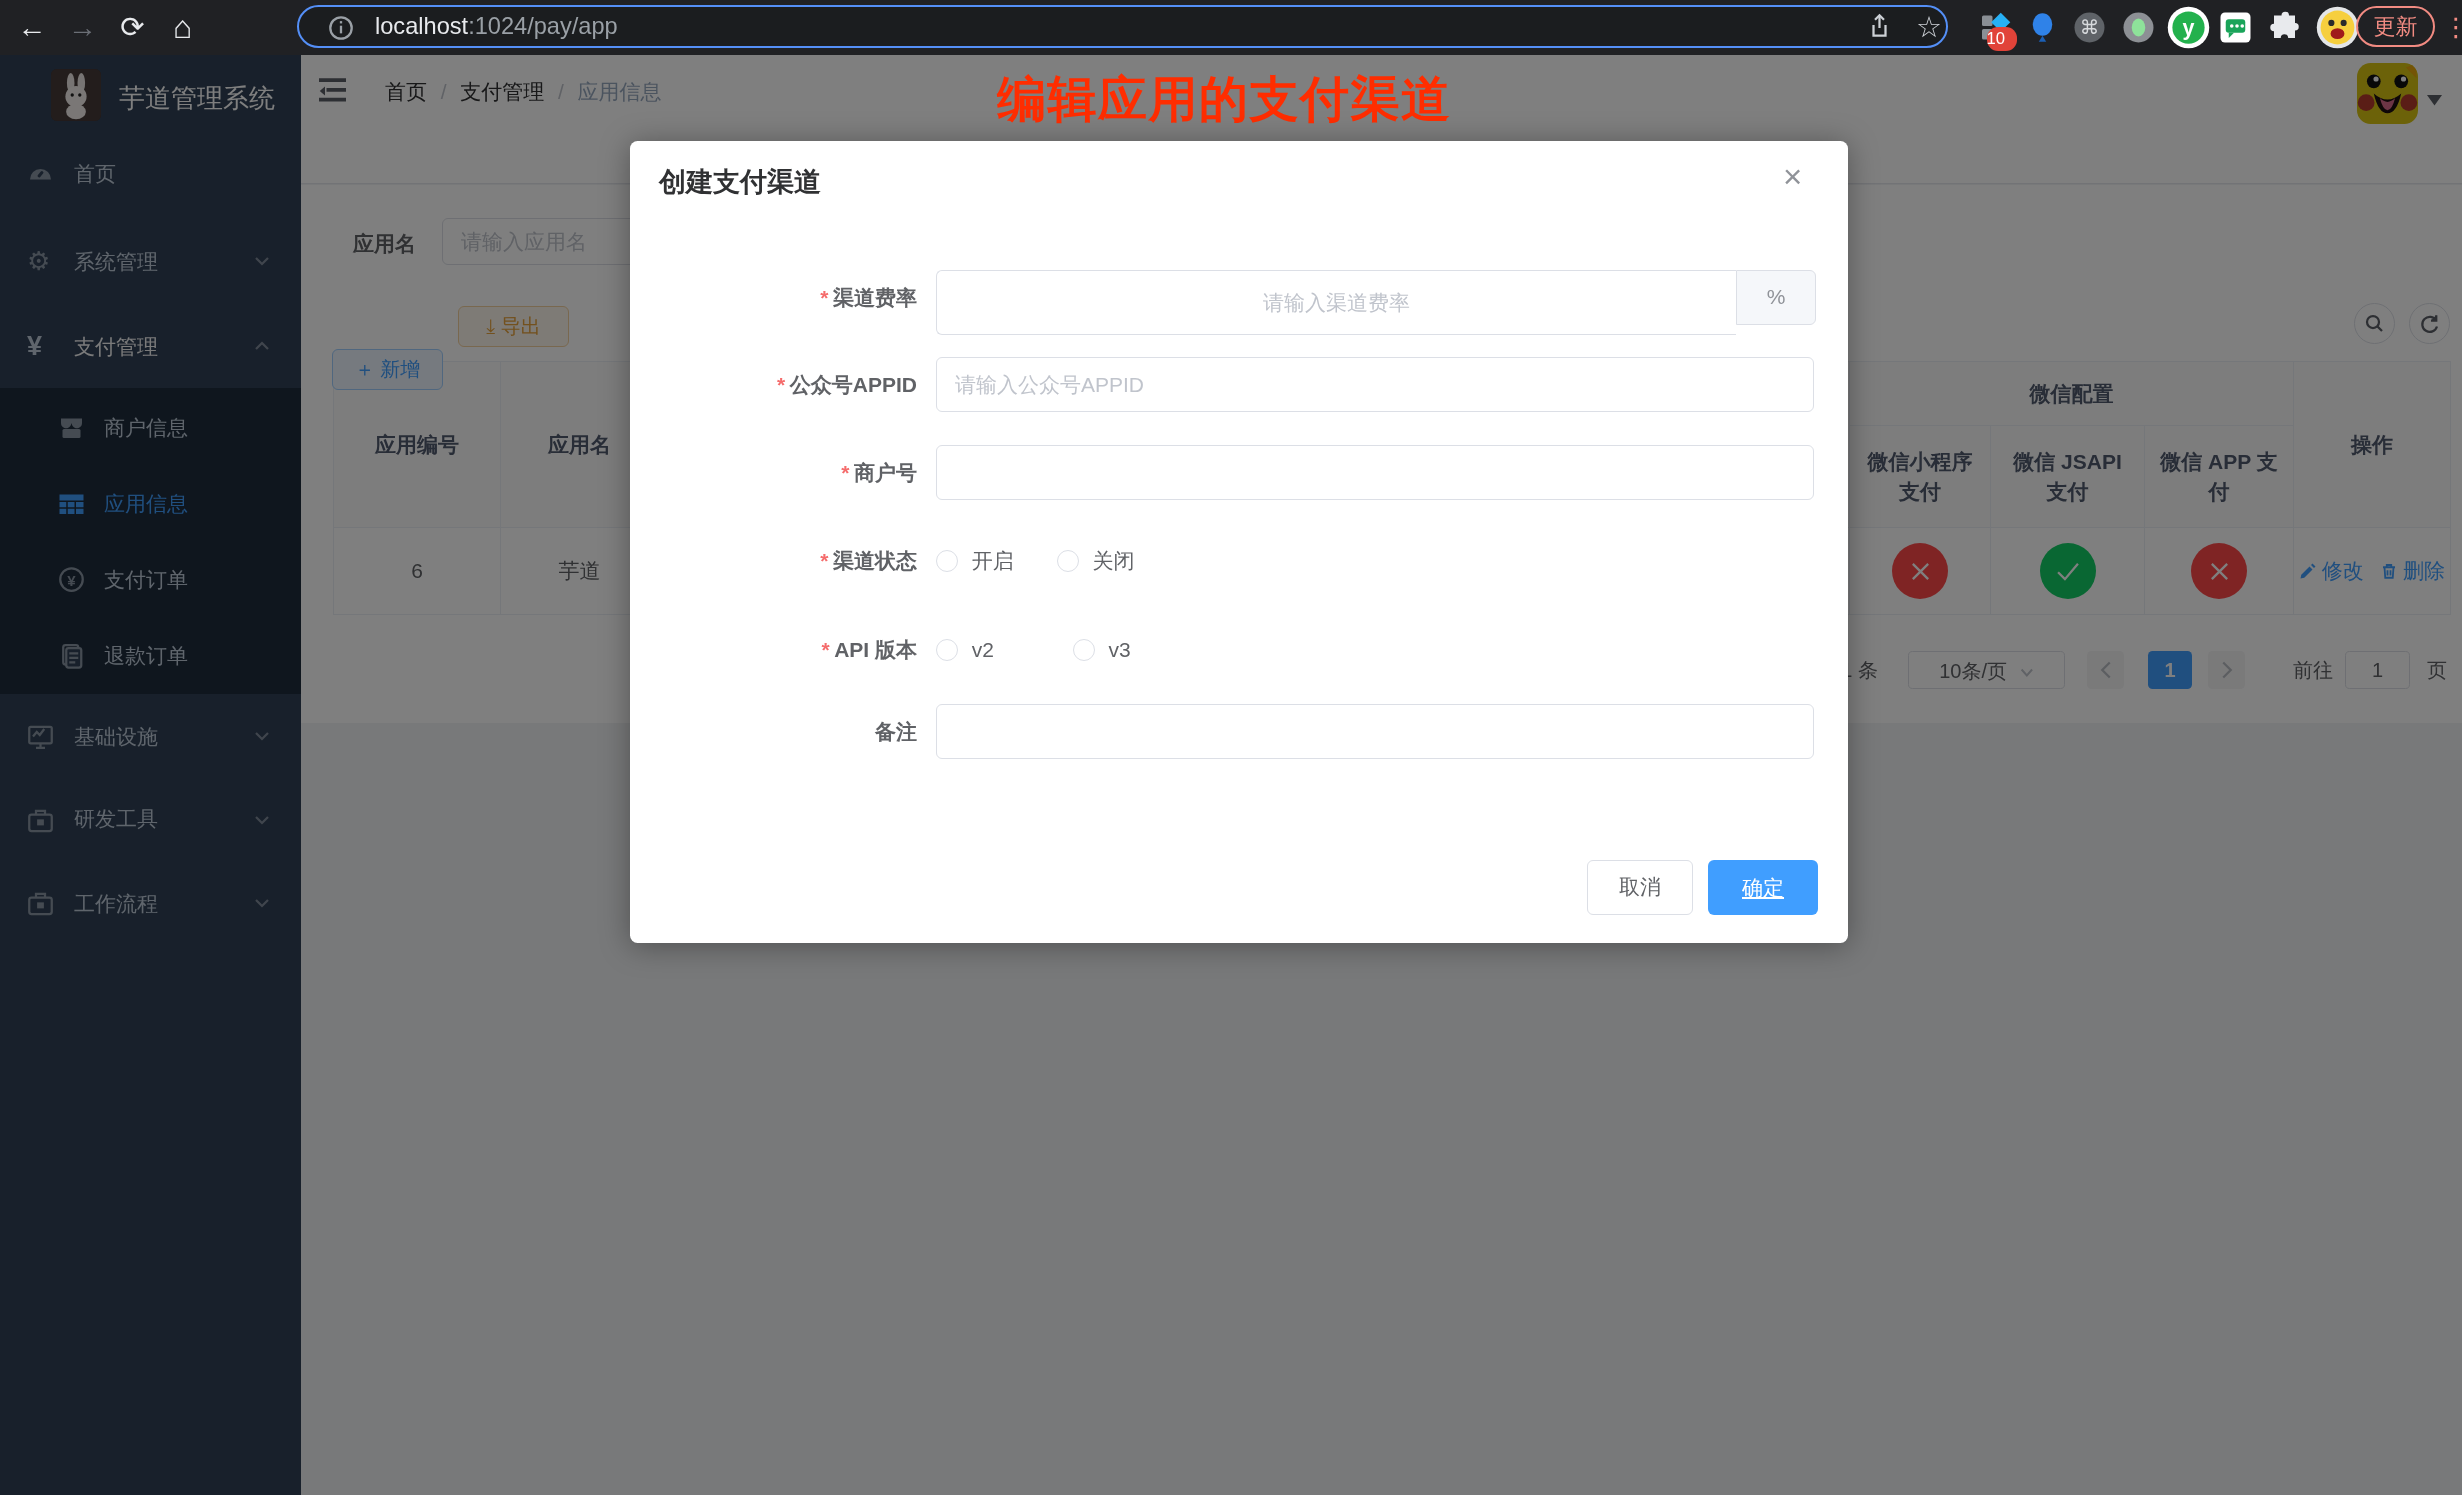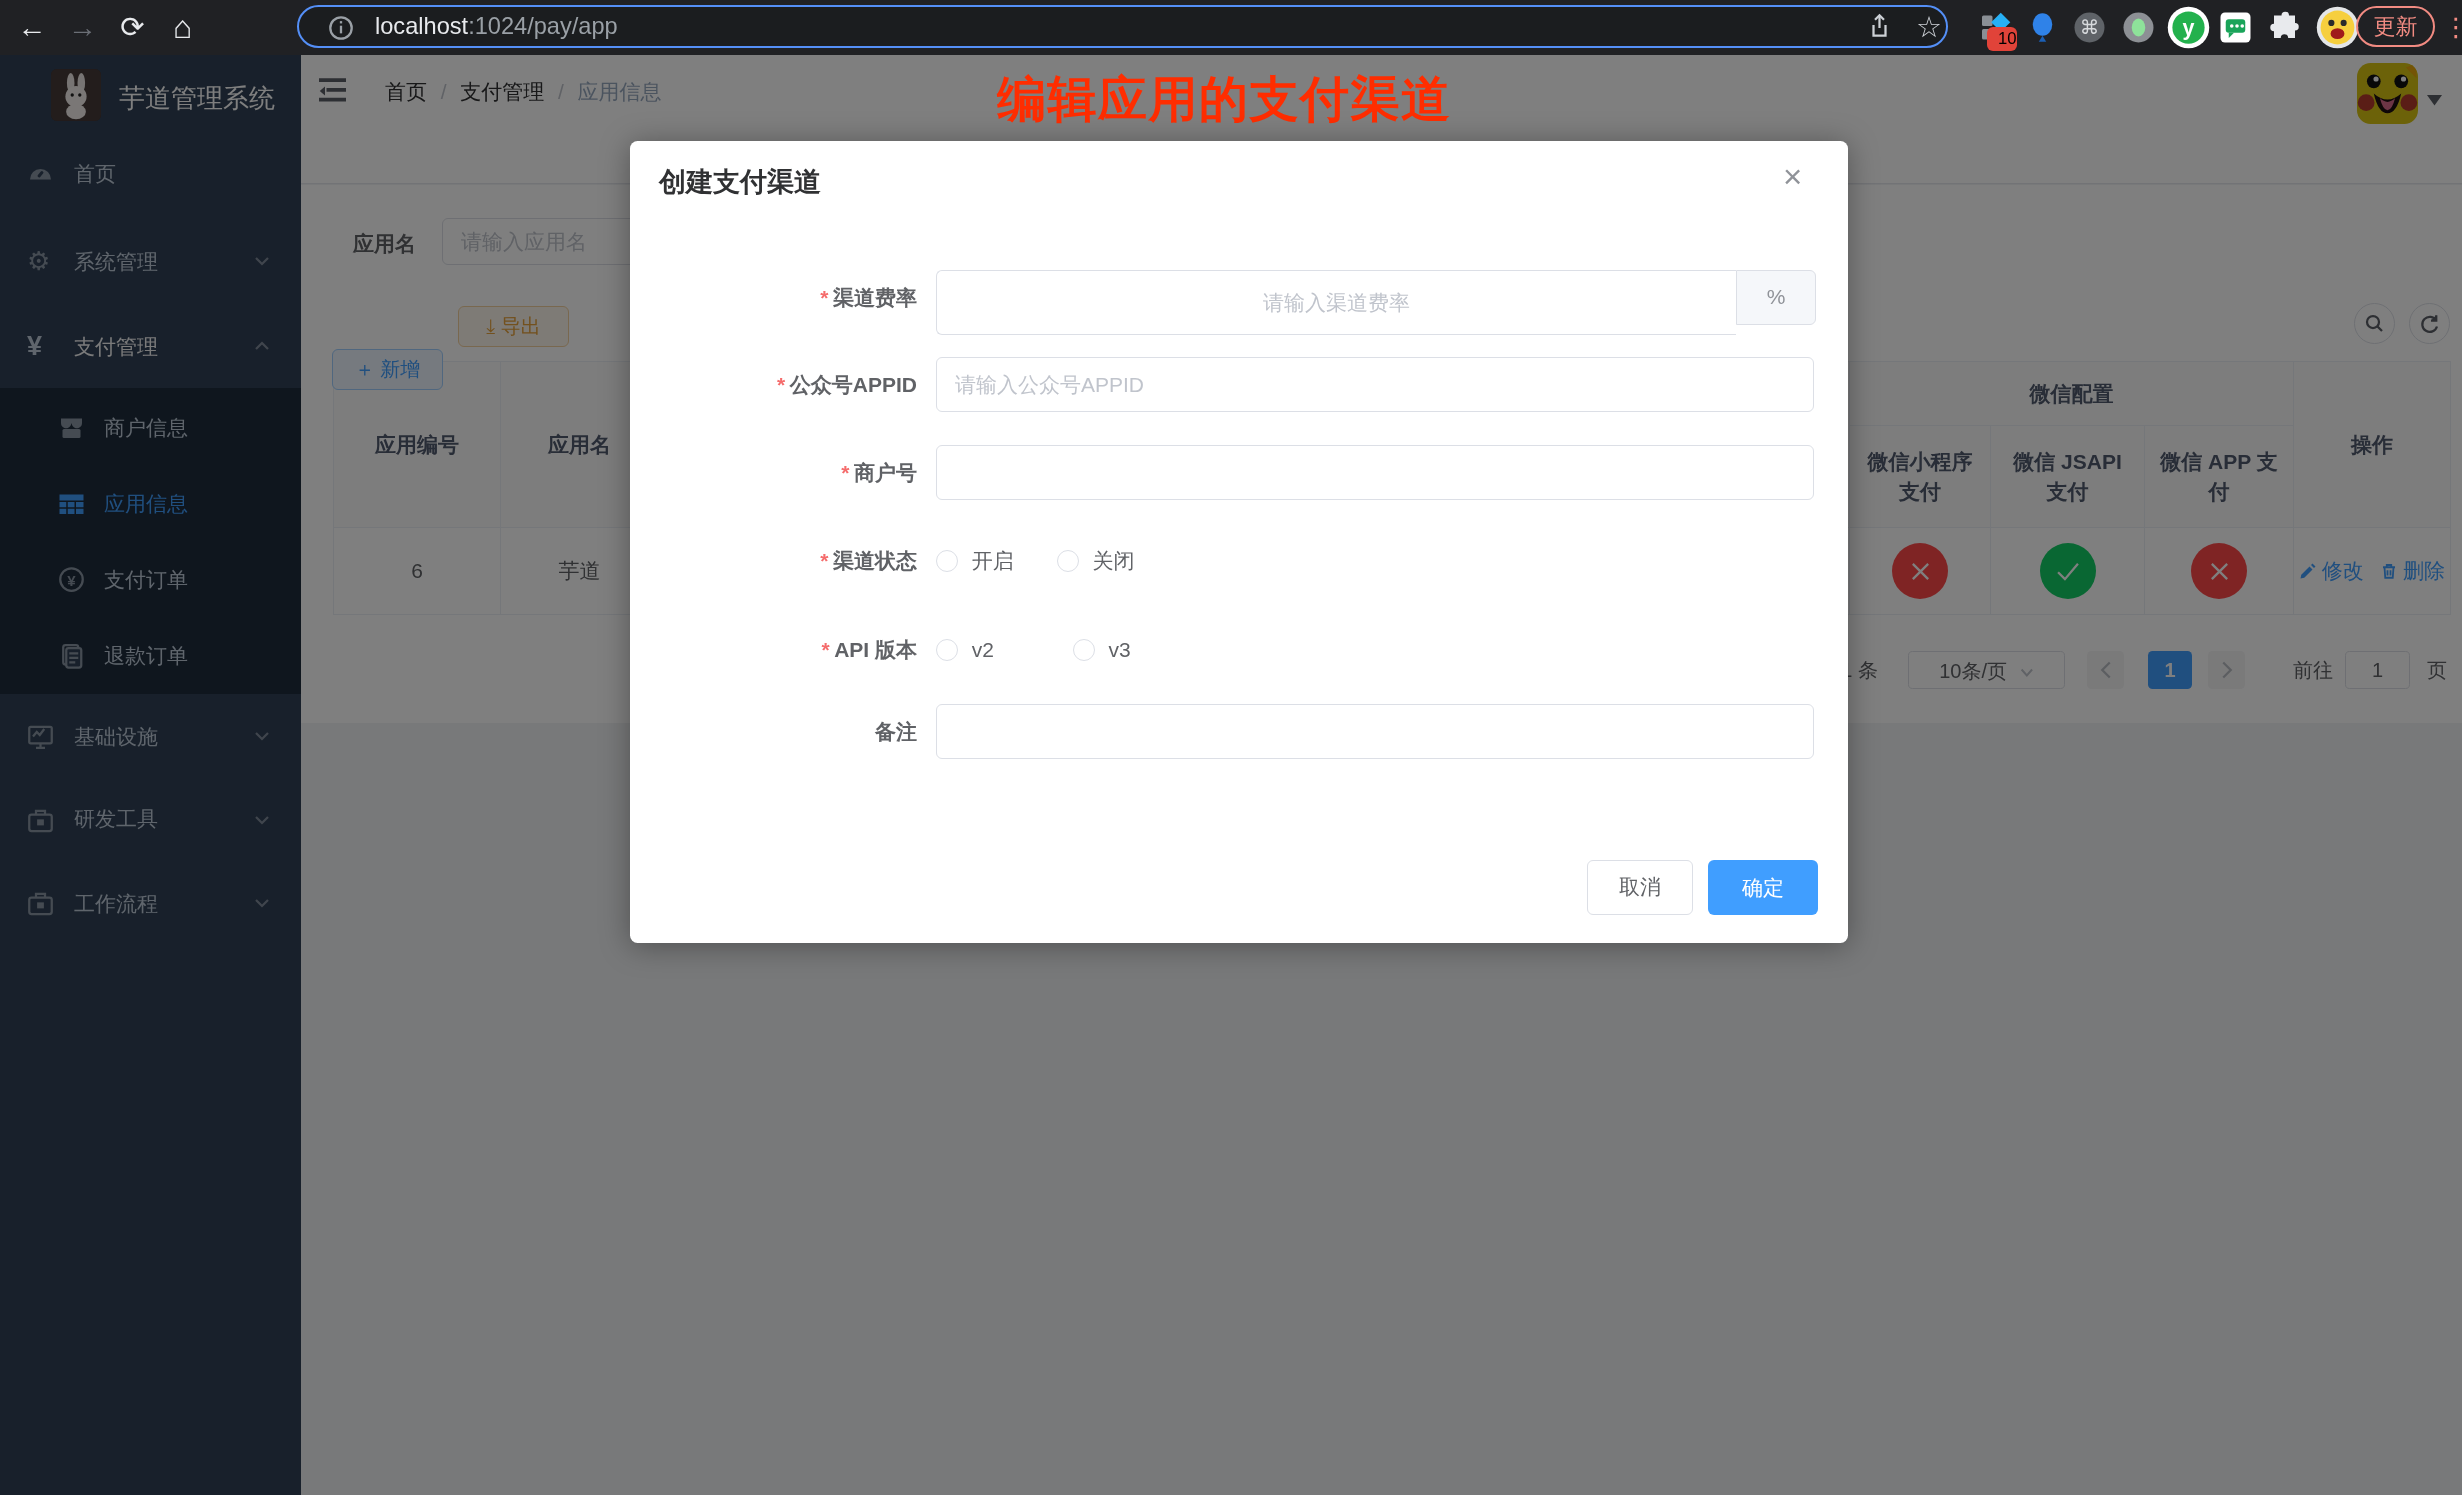--- a/index.html
+++ b/index.html
@@ -89,21 +89,21 @@
       </div>
       <div class="abs" style="left:1617px;top:0;height:43px;line-height:41px;font-size:29px;color:#cdd1d6;">☆</div>
     </div>
 
     <div class="ext-ic" style="left:1979px;">
       <svg width="33" height="33" viewBox="0 0 44 44">
           <rect x="4" y="6" width="14" height="14" rx="2" fill="#8a8f95"></rect>
           <rect x="4" y="24" width="14" height="14" rx="2" fill="#8a8f95"></rect>
           <rect x="20" y="6" width="18" height="18" transform="rotate(45 29 15)" fill="#27b0f5"></rect>
         </svg>
-      <div class="abs" style="left:7.6px;top:16.7px;width:30px;height:24px;background:#e14339;border-radius:6px;color:#000000;font-size:16.7px;text-align:right;line-height:24px;">10</div>
+      <div class="abs" style="left:7.6px;top:16.7px;width:30px;height:24px;background:#e14339;border-radius:11px;color:#ffffff;font-size:16.7px;text-align:left;line-height:24px;">10</div>
     </div>
     <div class="ext-ic" style="left:2026px;">
       <svg width="33" height="33" viewBox="0 0 44 44">
           <ellipse cx="22" cy="18" rx="13" ry="15" fill="#2f82e8"></ellipse>
           <path d="M22 33 l-5 8 h10 z" fill="#1b5fb5"></path>
         </svg>
     </div>
     <div class="ext-ic" style="left:2073px;">
       <svg width="33" height="33" viewBox="0 0 44 44">
           <circle cx="22" cy="22" r="20" fill="#5f6368"></circle>
@@ -527,17 +527,17 @@
     </div>
 
     <div class="drow" style="top:563px;">
       <div class="dlabel">
         <span>备注</span>
       </div>
       <input class="inp dinput" style="width: 878px;">
     </div>
 
     <div class="btn" style="left:957px;top:719px;width:106px;height:55px;background:#fff;border:1.5px solid #dcdfe6;color:#606266;font-size:21px;line-height:52px;">取消</div>
-    <div class="btn" style="left:1078px;top:719px;width:110px;height:55px;background:#409eff;color:#fff;font-size:21px;line-height:55px;">确定</div>
+    <div class="btn" style="left:1078px;top:719px;width:110px;height:55px;background:#409eff;color:#fff;font-size:21px;line-height:55px;text-decoration:underline;">确定</div>
   </div>
 
 </div>
 
 
 </body></html>

